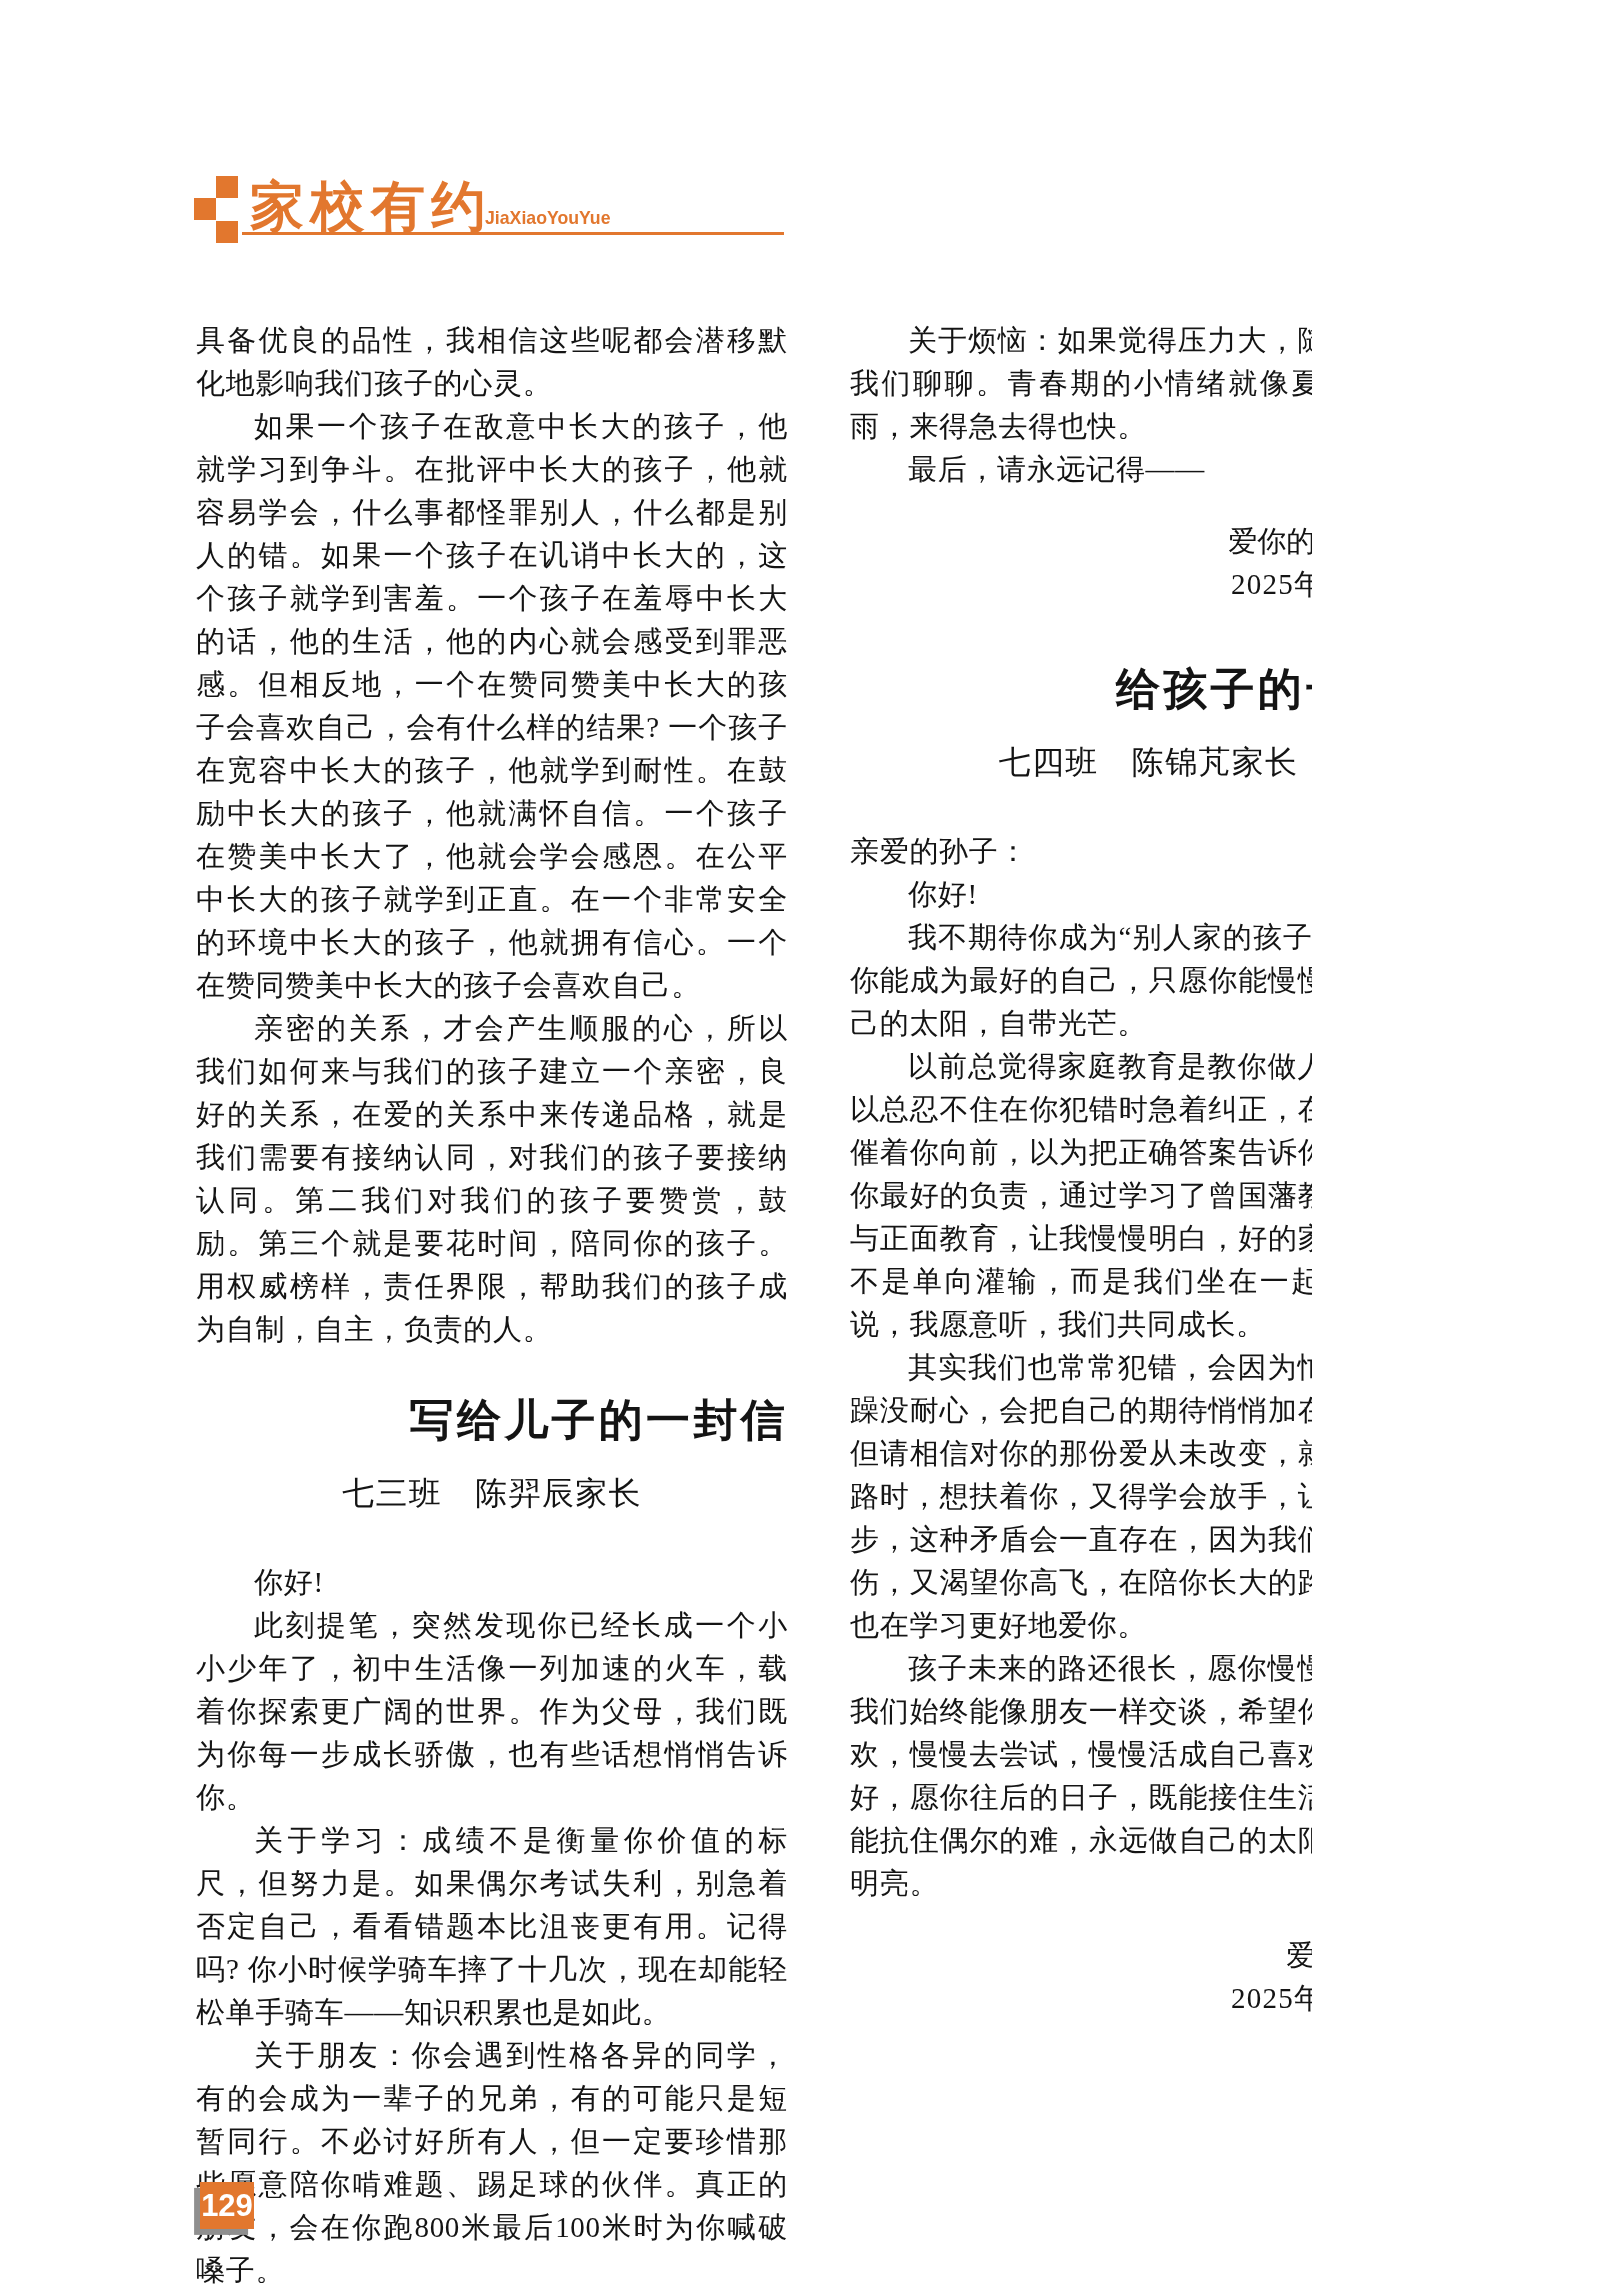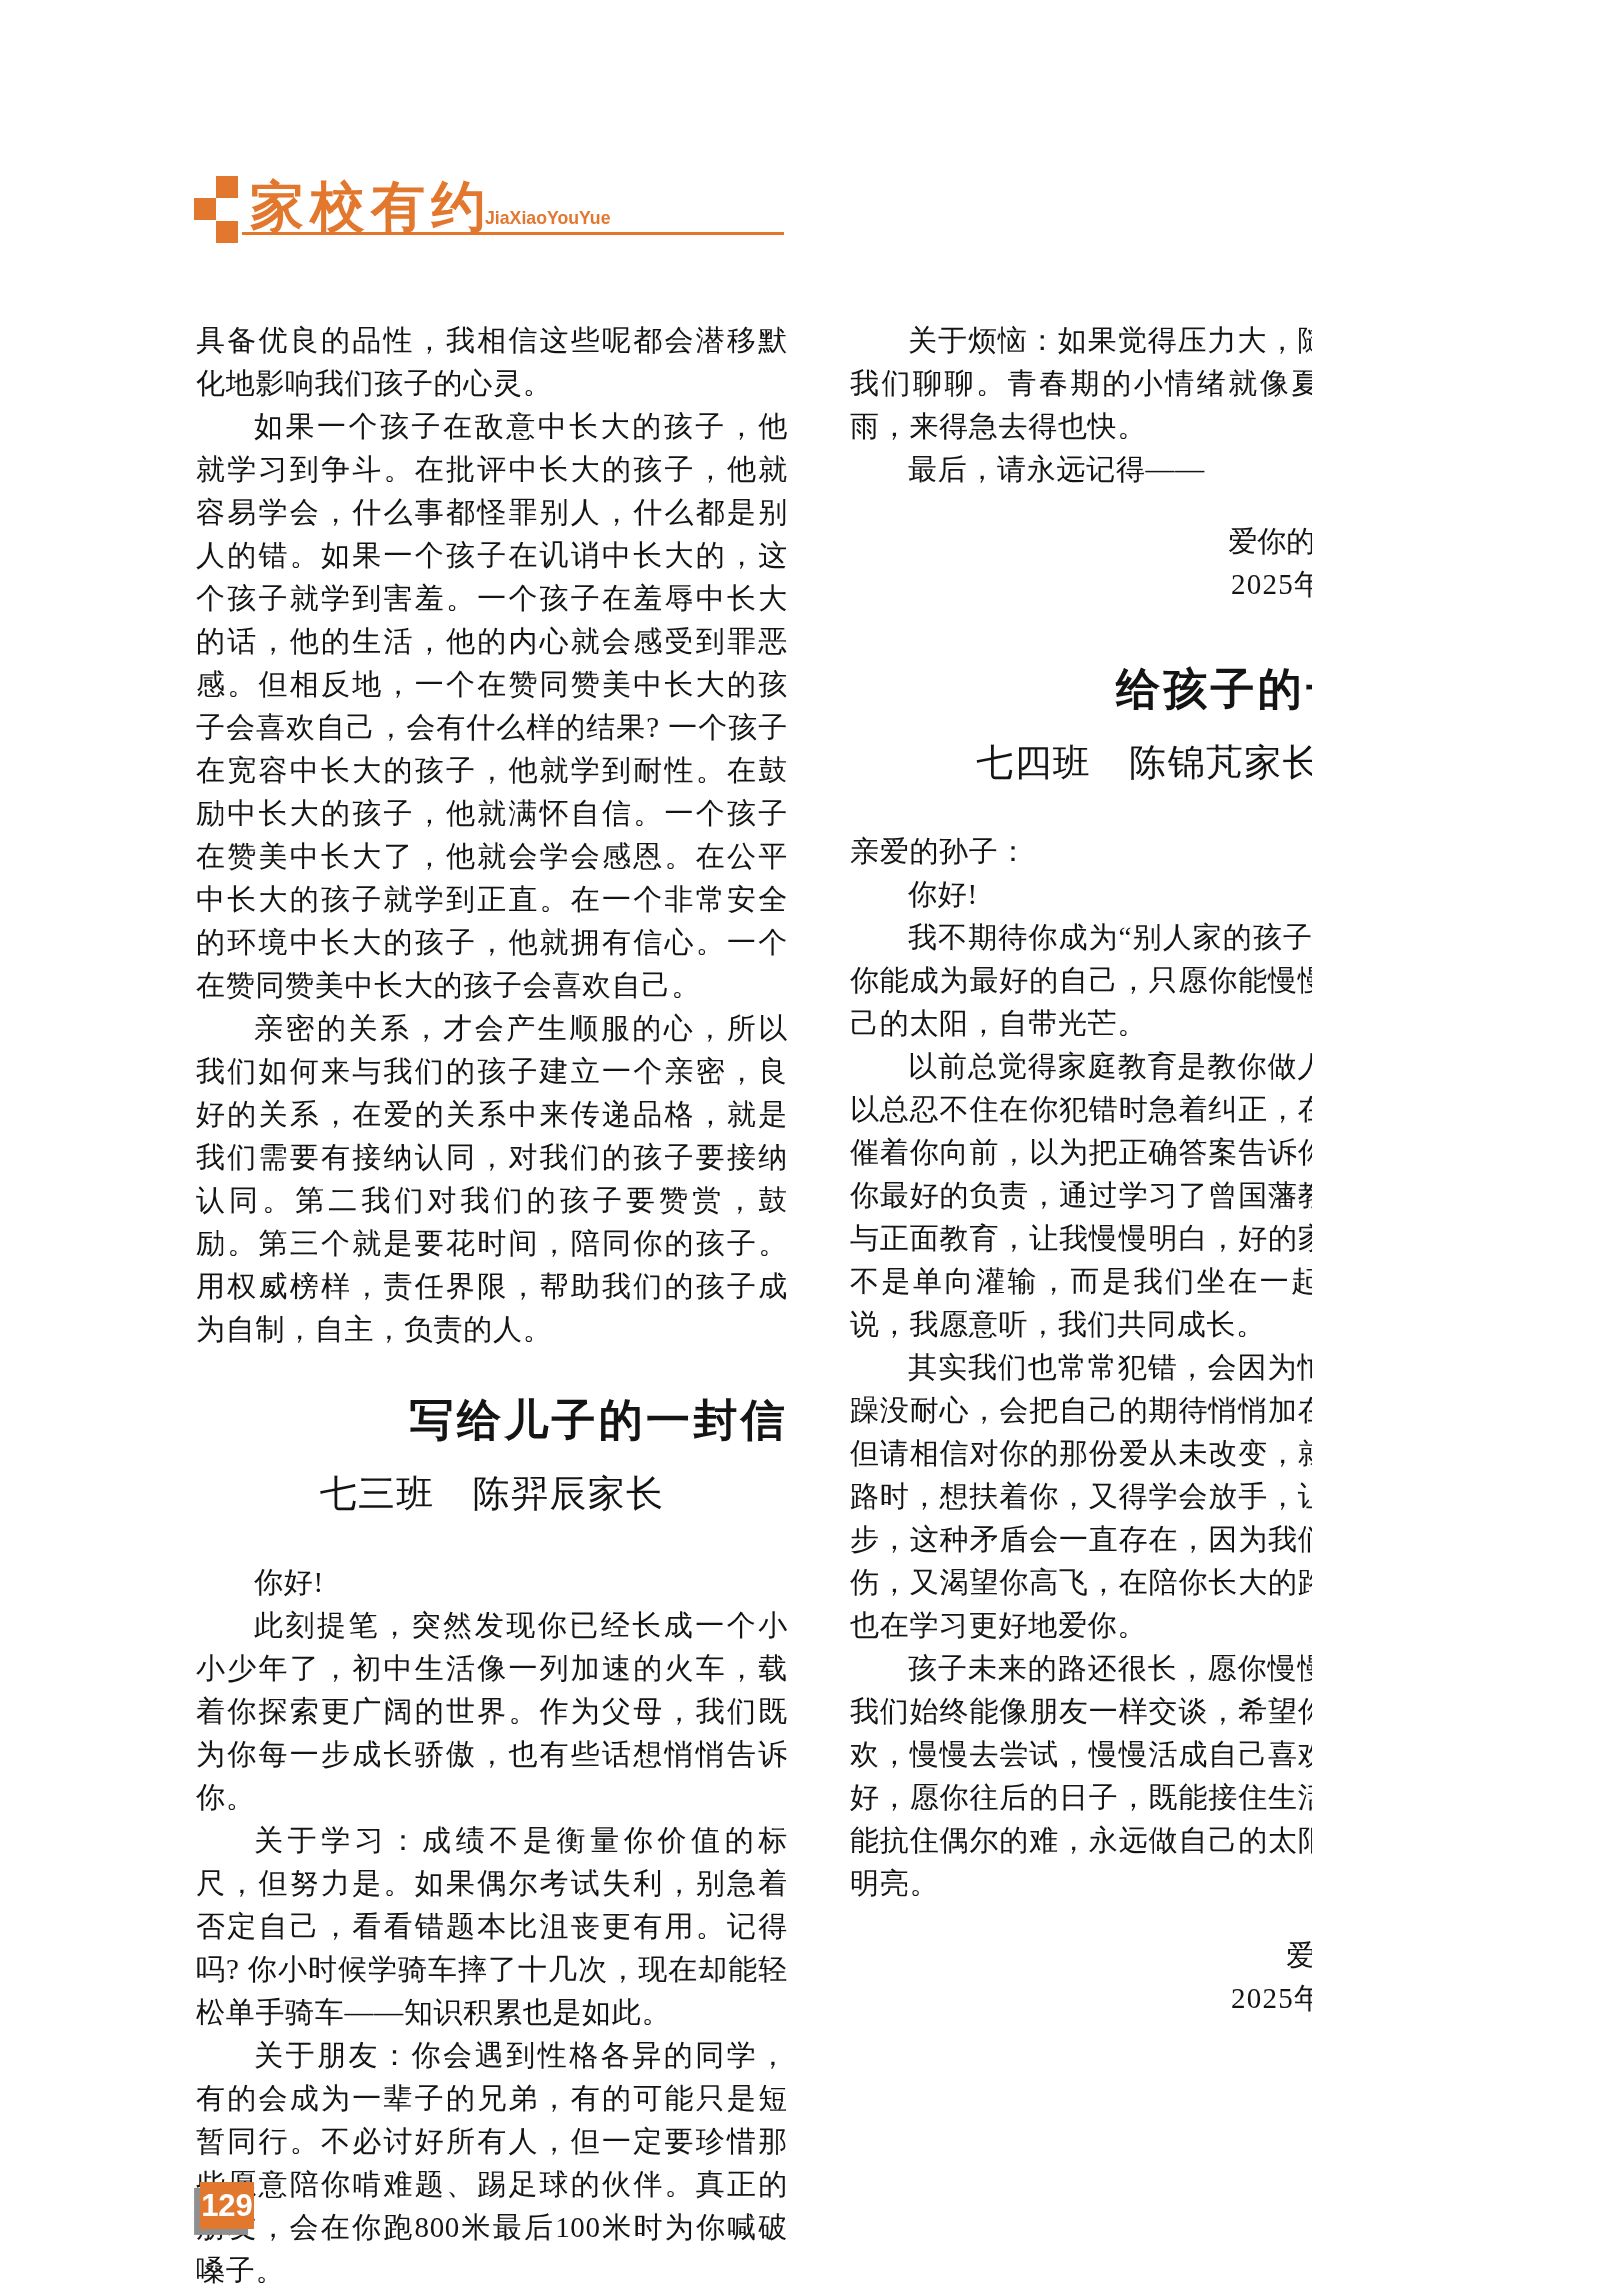--- a/index.html
+++ b/index.html
@@ -48,21 +48,21 @@
   .para.noindent{text-indent:0;}
   .article-title{
     margin:38px 0 22px 0;
     font-size:44px;
     line-height:63px;
     font-weight:bold;
     text-align:right;
     letter-spacing:3.3px;
   }
   .byline{
-    font-size:37px;
+    font-size:32px;
     line-height:39px;
     text-align:center;
     margin:0 0 48px 0;
     letter-spacing:1.3px;
   }
   .sig{margin-top:29px;text-align:right;padding-right:15.7px;}
   .sig-name{font-size:29px;line-height:43px;}
   .sig-date{font-size:29px;line-height:43px;letter-spacing:1.3px;}
   
   .page-number{

